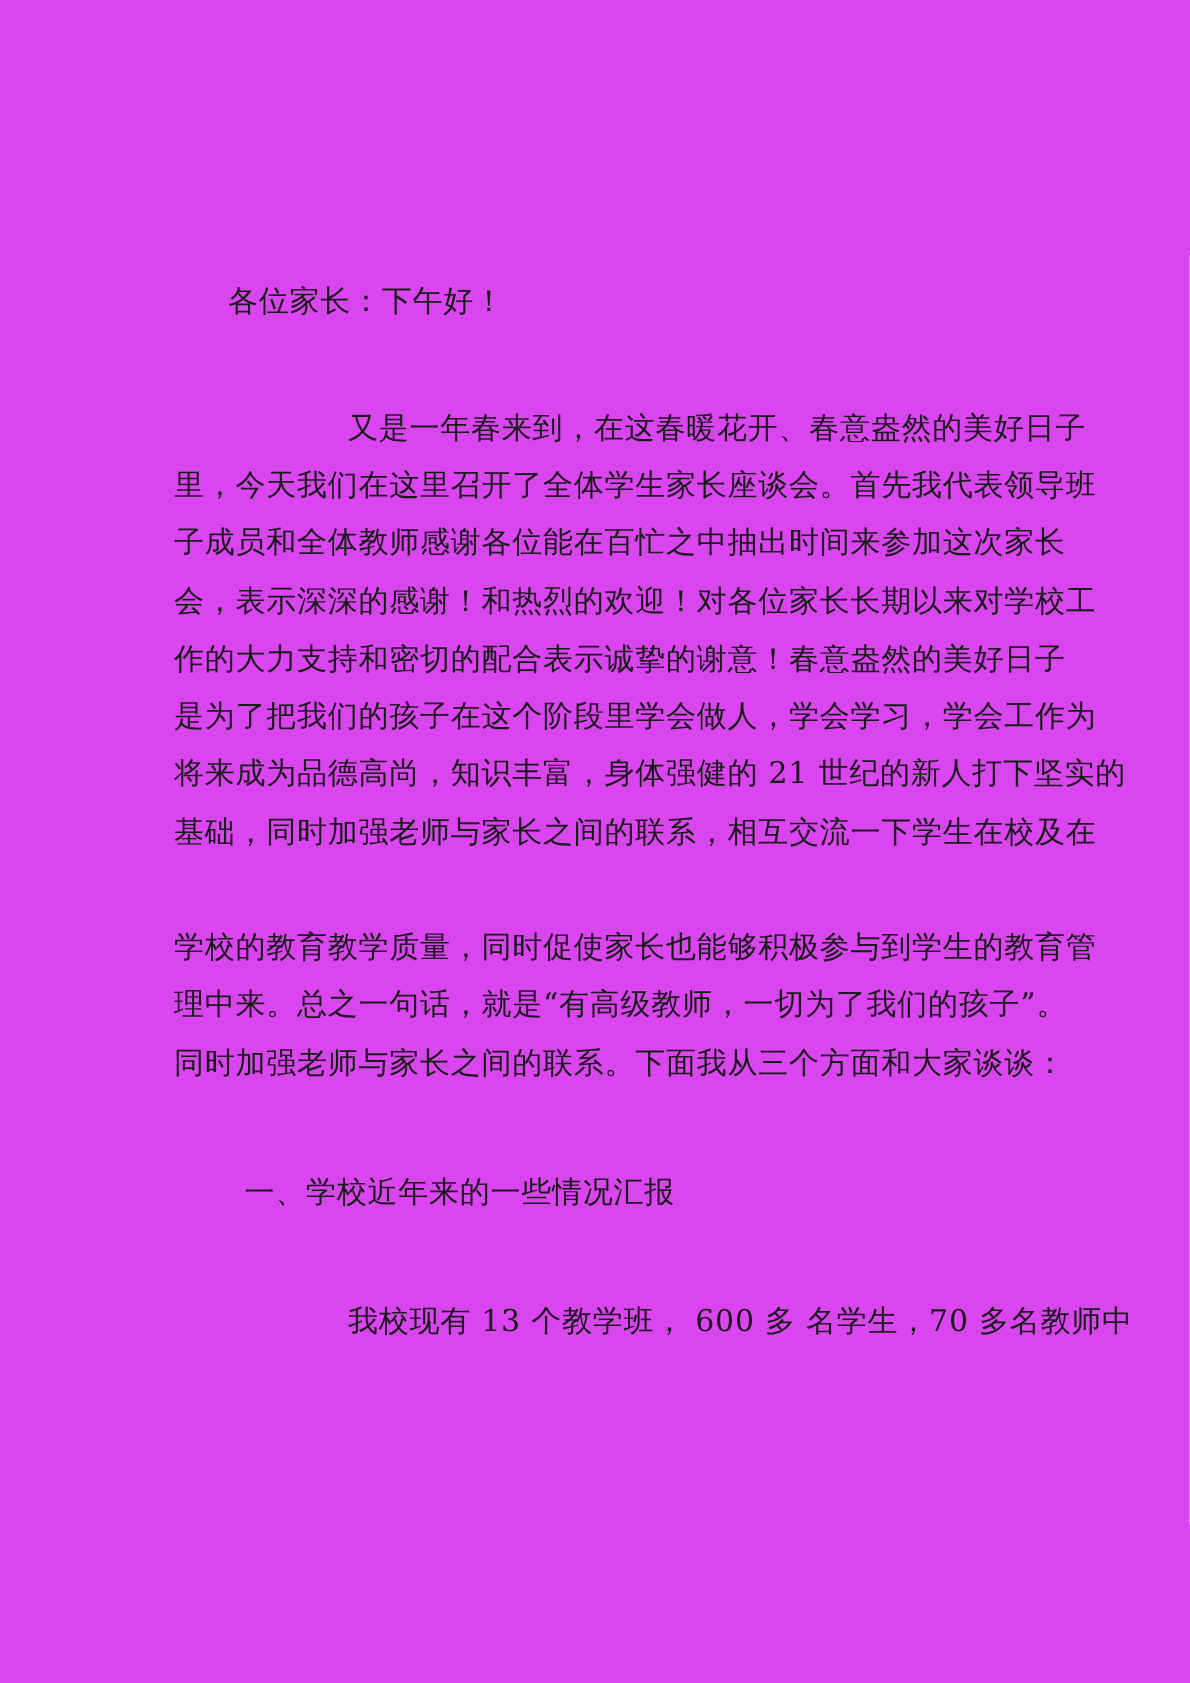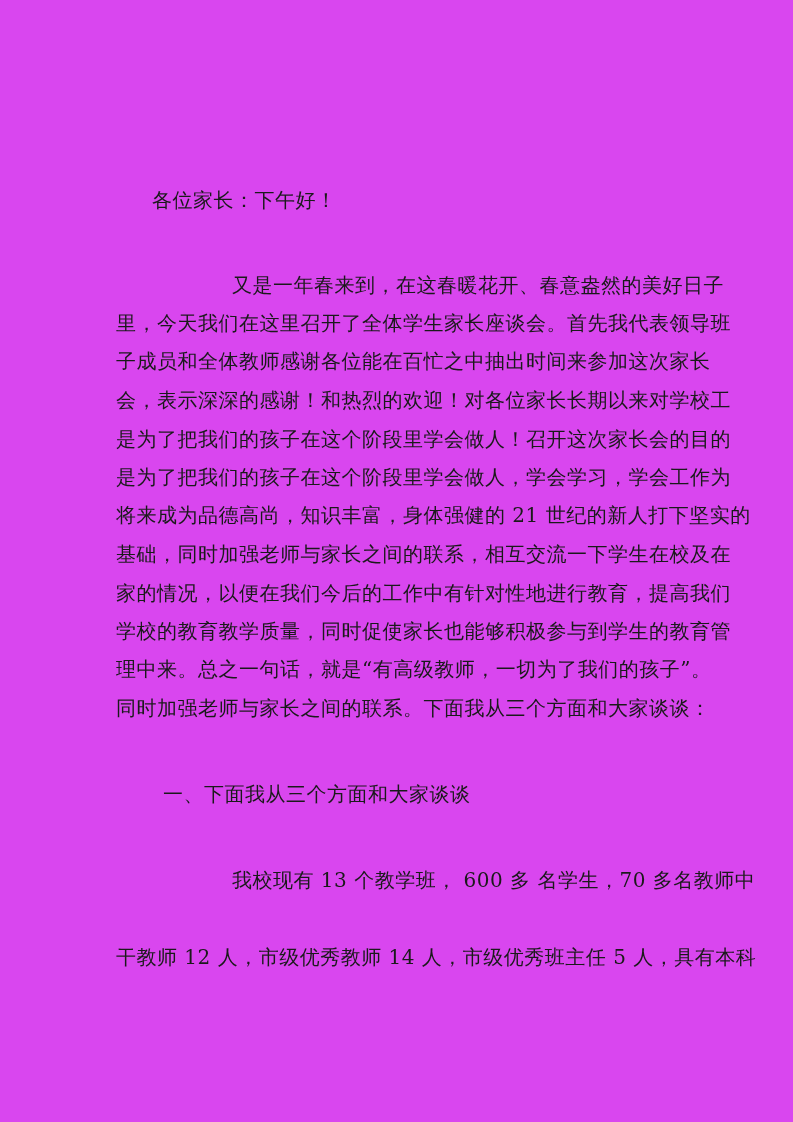--- a/index.html
+++ b/index.html
@@ -16,26 +16,24 @@
 </head>
 <body>
 
 <div class="page">
   <div class="line greet" style="top:187px;">各位家长：下午好！</div>
 
   <div class="line indent" style="top:272px;">又是一年春来到，在这春暖花开、春意盎然的美好日子</div>
   <div class="line" style="top:310px;">里，今天我们在这里召开了全体学生家长座谈会。首先我代表领导班</div>
   <div class="line" style="top:348px;">子成员和全体教师感谢各位能在百忙之中抽出时间来参加这次家长</div>
   <div class="line" style="top:387px;">会，表示深深的感谢！和热烈的欢迎！对各位家长长期以来对学校工</div>
-  <div class="line" style="top:426px;">是为了把我们的孩子在这个阶段里学会做人！召开这次家长会的目的</div>
+  <div class="line" style="top:426px;">作的大力支持和密切的配合表示诚挚的谢意！春意盎然的美好日子</div>
   <div class="line" style="top:464px;">是为了把我们的孩子在这个阶段里学会做人，学会学习，学会工作为</div>
   <div class="line" style="top:502px;">将来成为品德高尚，知识丰富，身体强健的 21 世纪的新人打下坚实的</div>
   <div class="line" style="top:541px;">基础，同时加强老师与家长之间的联系，相互交流一下学生在校及在</div>
-  <div class="line" style="top:580px;">家的情况，以便在我们今后的工作中有针对性地进行教育，提高我们</div>
   <div class="line" style="top:618px;">学校的教育教学质量，同时促使家长也能够积极参与到学生的教育管</div>
   <div class="line" style="top:656px;">理中来。总之一句话，就是“有高级教师，一切为了我们的孩子”。</div>
   <div class="line last" style="top:695px;">同时加强老师与家长之间的联系。下面我从三个方面和大家谈谈：</div>
 
-  <div class="line heading" style="top:781px;">一、下面我从三个方面和大家谈谈</div>
+  <div class="line heading" style="top:781px;">一、学校近年来的一些情况汇报</div>
 
   <div class="line indent" style="top:867px;">我校现有 13 个教学班， 600 多  名学生，70 多名教师中</div>
-  <div class="line" style="top:944px;">干教师 12 人，市级优秀教师 14  人，市级优秀班主任 5  人，具有本科</div>
 </div>
 
 </body></html>

